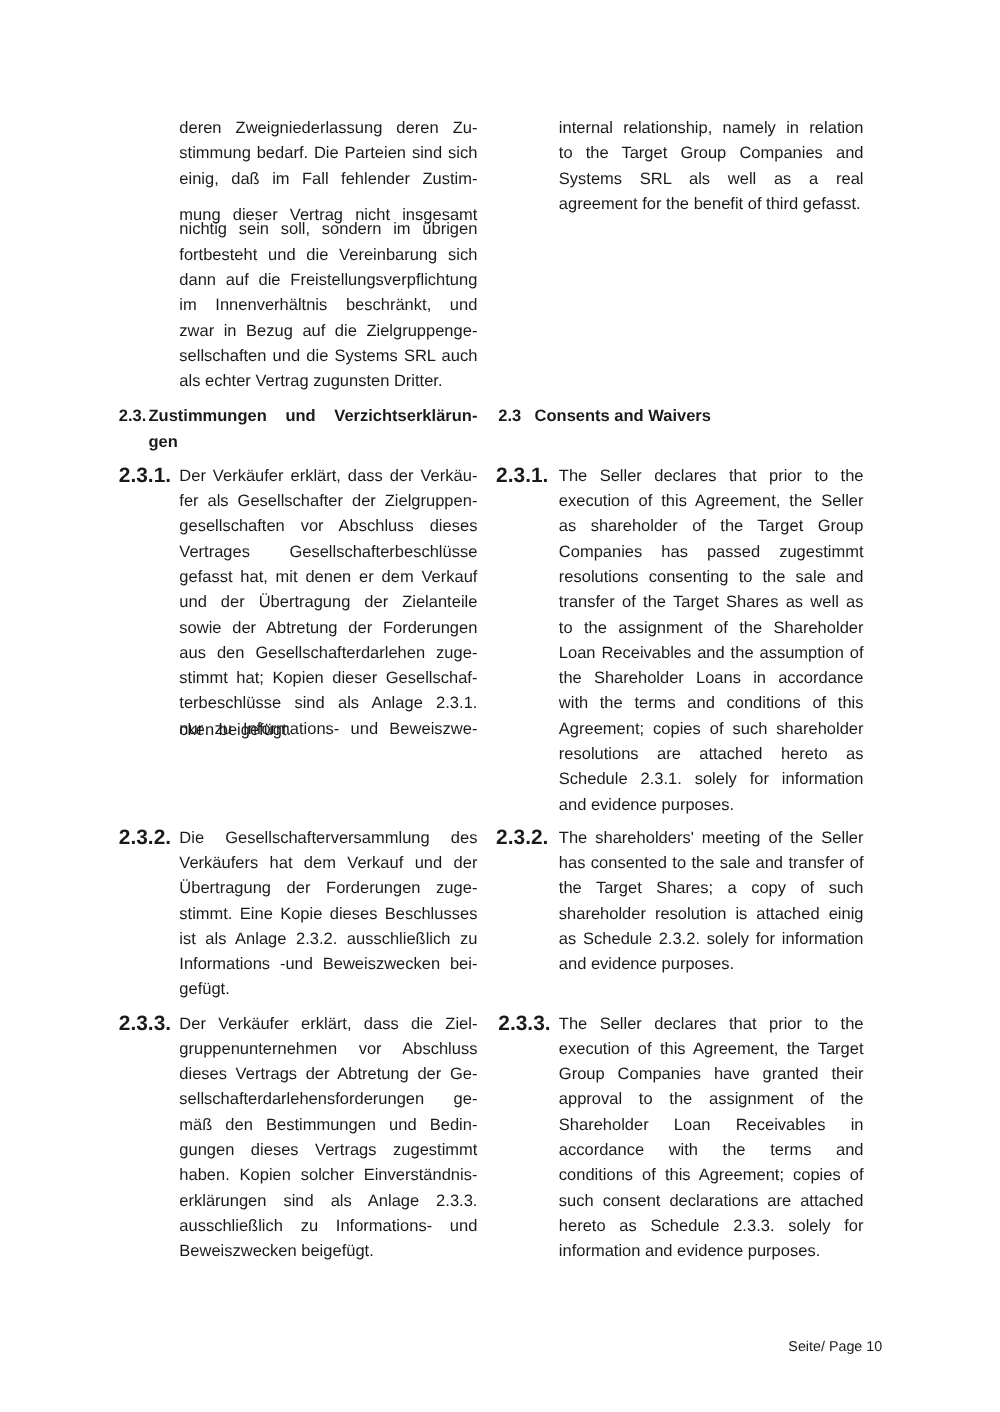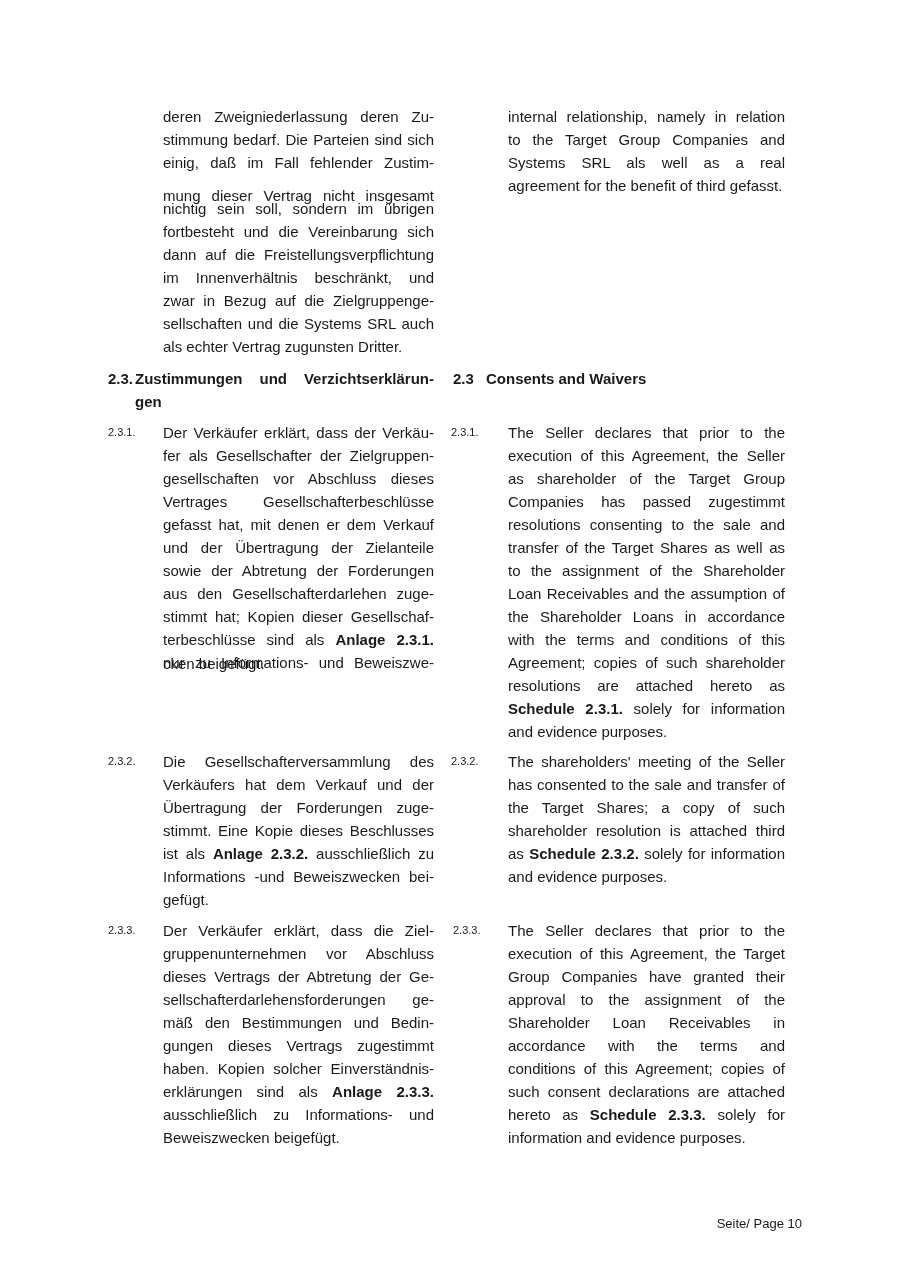--- a/index.html
+++ b/index.html
@@ -4,25 +4,25 @@
   <style>
     html, body { margin: 0; padding: 0; background: #ffffff; }
     body { width: 909px; height: 1284px; position: relative; overflow: hidden;
            font-family: "Liberation Sans", sans-serif; color: #1a1a1a; }
     .page { position: absolute; left: 0; top: 0; width: 909px; height: 1208px; }
     .line { position: absolute; font-size: 15px; line-height: 23px; height: 23px; white-space: nowrap; }
     .just { text-align: justify; text-align-last: justify; }
     .last { text-align: left; text-align-last: left; }
     .de-body { left: 163px; width: 271px; }
     .en-body { left: 508px; width: 277px; }
-    .num { position: absolute; font-size: 11px; line-height: 23px; font-weight: normal; }
+    .num { position: absolute; font-size: 19px; line-height: 23px; font-weight: bold; }
     .num-de { left: 108px; }
     .num-en { left: 451px; }
     .heading { position: absolute; font-size: 15px; line-height: 23px; font-weight: bold; white-space: nowrap; }
-    b { font-weight: bold; margin-top: 16px; }
+    b { font-weight: normal; margin-top: 16px; }
     .footer { position: absolute; top: 1215px; font-size: 12px; line-height: 18px; }
     .footer-left { left: 108px; }
     .footer-right { right: 107px; font-size: 13px; }
   </style>
 </head>
 <body>
 
 <div class="page">
 
   <div>
@@ -105,21 +105,21 @@
     </div>
     <div class="line just de-body" style="top:865px">Informations -und Beweiszwecken bei-</div>
     <div class="line last de-body" style="top:888px">gefügt.</div>
   </div>
 
   <div>
     <span class="num num-en" style="top:750px">2.3.2.</span>
     <div class="line just en-body" style="top:750px">The shareholders' meeting of the Seller</div>
     <div class="line just en-body" style="top:773px">has consented to the sale and transfer of</div>
     <div class="line just en-body" style="top:796px">the Target Shares; a copy of such</div>
-    <div class="line just en-body" style="top:819px">shareholder resolution is attached third</div>
+    <div class="line just en-body" style="top:819px">shareholder resolution is attached einig</div>
     <div class="line just en-body" style="top:842px">
       <span>as </span><b>Schedule 2.3.2.</b><span> solely for information</span>
     </div>
     <div class="line last en-body" style="top:865px">and evidence purposes.</div>
   </div>
 
   <div>
     <span class="num num-de" style="top:919px">2.3.3.</span>
     <div class="line just de-body" style="top:919px">Der Verkäufer erklärt, dass die Ziel-</div>
     <div class="line just de-body" style="top:942px">gruppenunternehmen vor Abschluss</div>

